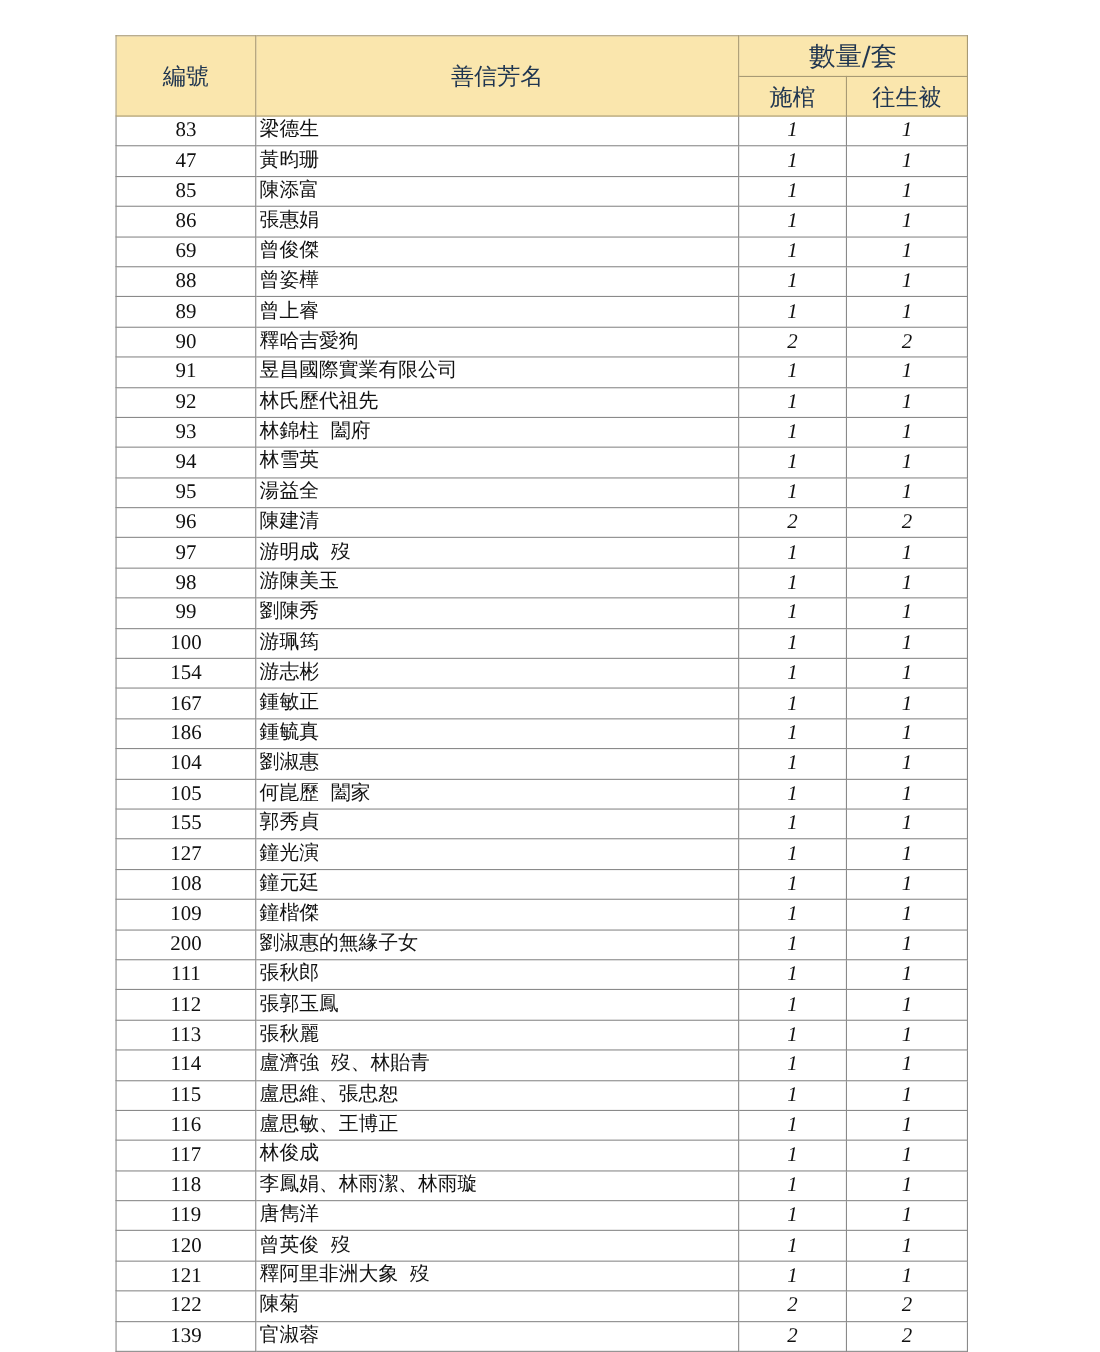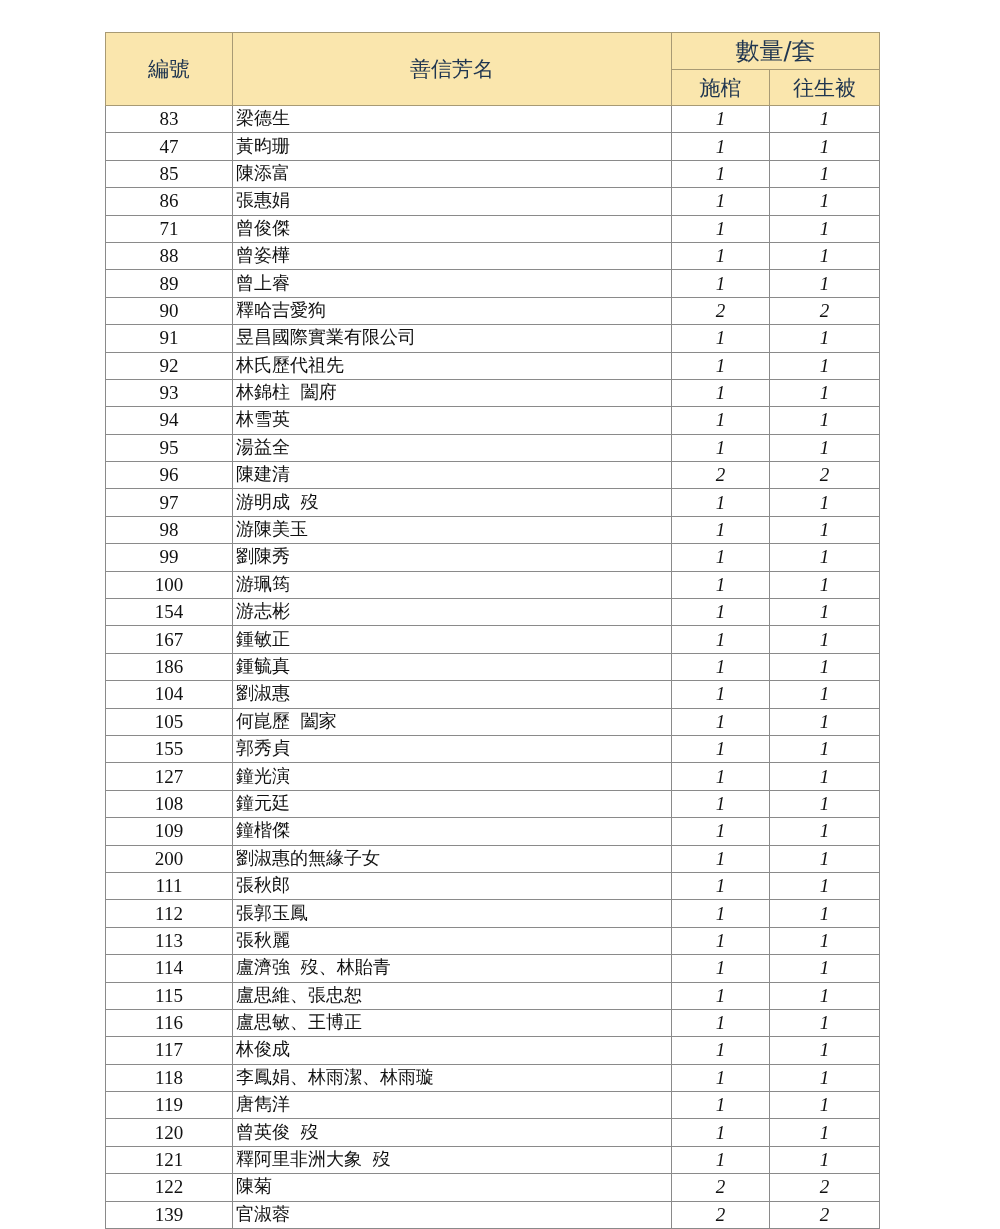--- a/index.html
+++ b/index.html
@@ -105,21 +105,21 @@
         <td class="qty">1</td>
         <td class="qty">1</td>
       </tr>
       <tr>
         <td class="num">86</td>
         <td class="name">張惠娟</td>
         <td class="qty">1</td>
         <td class="qty">1</td>
       </tr>
       <tr>
-        <td class="num">71</td>
+        <td class="num">69</td>
         <td class="name">曾俊傑</td>
         <td class="qty">1</td>
         <td class="qty">1</td>
       </tr>
       <tr>
         <td class="num">88</td>
         <td class="name">曾姿樺</td>
         <td class="qty">1</td>
         <td class="qty">1</td>
       </tr>

